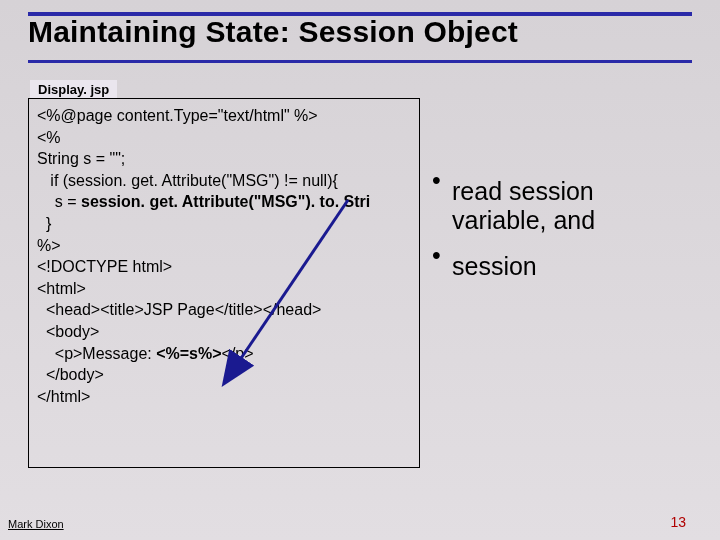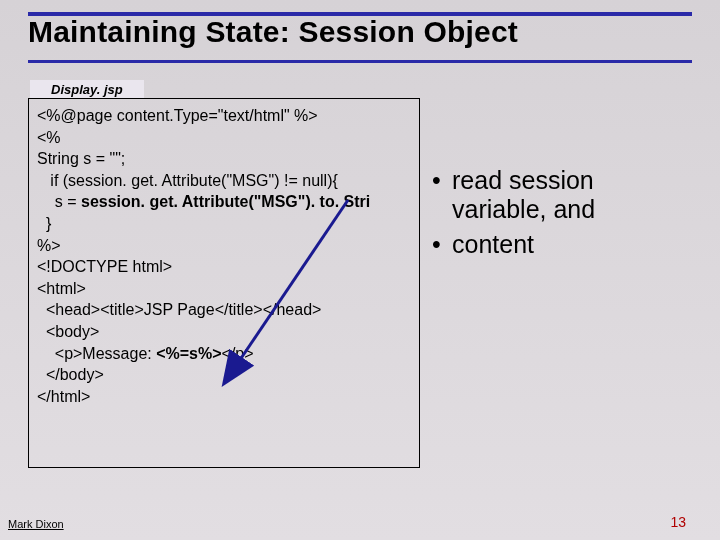--- a/index.html
+++ b/index.html
@@ -28,22 +28,21 @@
     top: 60px; left: 28px; right: 28px;
     height: 3px;
     background: #2a2aa8;
   }
   .filename {
     position: absolute;
     top: 80px; left: 30px;
     font-size: 13px;
     font-weight: bold;
     background: #eae6ee;
-    padding: 2px 21px;
-    font-style: italic;
+    padding: 2px 8px;
   }
   .codebox {
     position: absolute;
     top: 98px; left: 28px;
     width: 392px;
     height: 370px;
     border: 1.5px solid #000;
     background: transparent;
     font-family: Arial, Helvetica, sans-serif;
     font-size: 16px;
@@ -66,20 +65,21 @@
     margin-bottom: 6px;
     line-height: 1.15;
   }
   .bullets .dot {
     flex: 0 0 auto;
     width: 20px;
     text-align: left;
   }
   .bullets .txt {
     flex: 1 1 auto;
+    margin-top: 11px;
   }
   .arrow-svg {
     position: absolute;
     top: 0; left: 0;
     pointer-events: none;
   }
   .footer-left {
     position: absolute;
     bottom: 10px; left: 8px;
     font-size: 11px;
@@ -105,21 +105,21 @@
 
 <div class="codebox"><span class="ln">&lt;%@page content.Type="text/html" %&gt;</span><span class="ln">&lt;%</span><span class="ln">String s = "";</span><span class="ln">   if (session. get. Attribute("MSG") != null){</span><span class="ln"><span>    s = </span><span class="bold">session. get. Attribute("MSG"). to. Stri</span></span><span class="ln">  }</span><span class="ln">%&gt;</span><span class="ln"></span><span class="ln">&lt;!DOCTYPE html&gt;</span><span class="ln">&lt;html&gt;</span><span class="ln">  &lt;head&gt;&lt;title&gt;JSP Page&lt;/title&gt;&lt;/head&gt;</span><span class="ln">  &lt;body&gt;</span><span class="ln"><span>    &lt;p&gt;Message: </span><span class="bold">&lt;%=s%&gt;</span><span>&lt;/p&gt;</span></span><span class="ln">  &lt;/body&gt;</span><span class="ln">&lt;/html&gt;</span></div>
 
 <div class="bullets">
   <div class="item">
     <span class="dot">•</span>
     <span class="txt">read session variable, and</span>
   </div>
   <div class="item">
     <span class="dot">•</span>
-    <span class="txt">content</span>
+    <span class="txt">session</span>
   </div>
 </div>
 
 <svg class="arrow-svg" width="720" height="540">
   <defs>
     <marker id="ah" markerWidth="12" markerHeight="10" refX="10" refY="5" orient="auto">
       <path d="M0,0 L12,5 L0,10 Z" fill="#1a1a90"></path>
     </marker>
   </defs>
   <line x1="348" y1="200" x2="225" y2="382" stroke="#1a1a90" stroke-width="3" marker-end="url(#ah)"></line>

